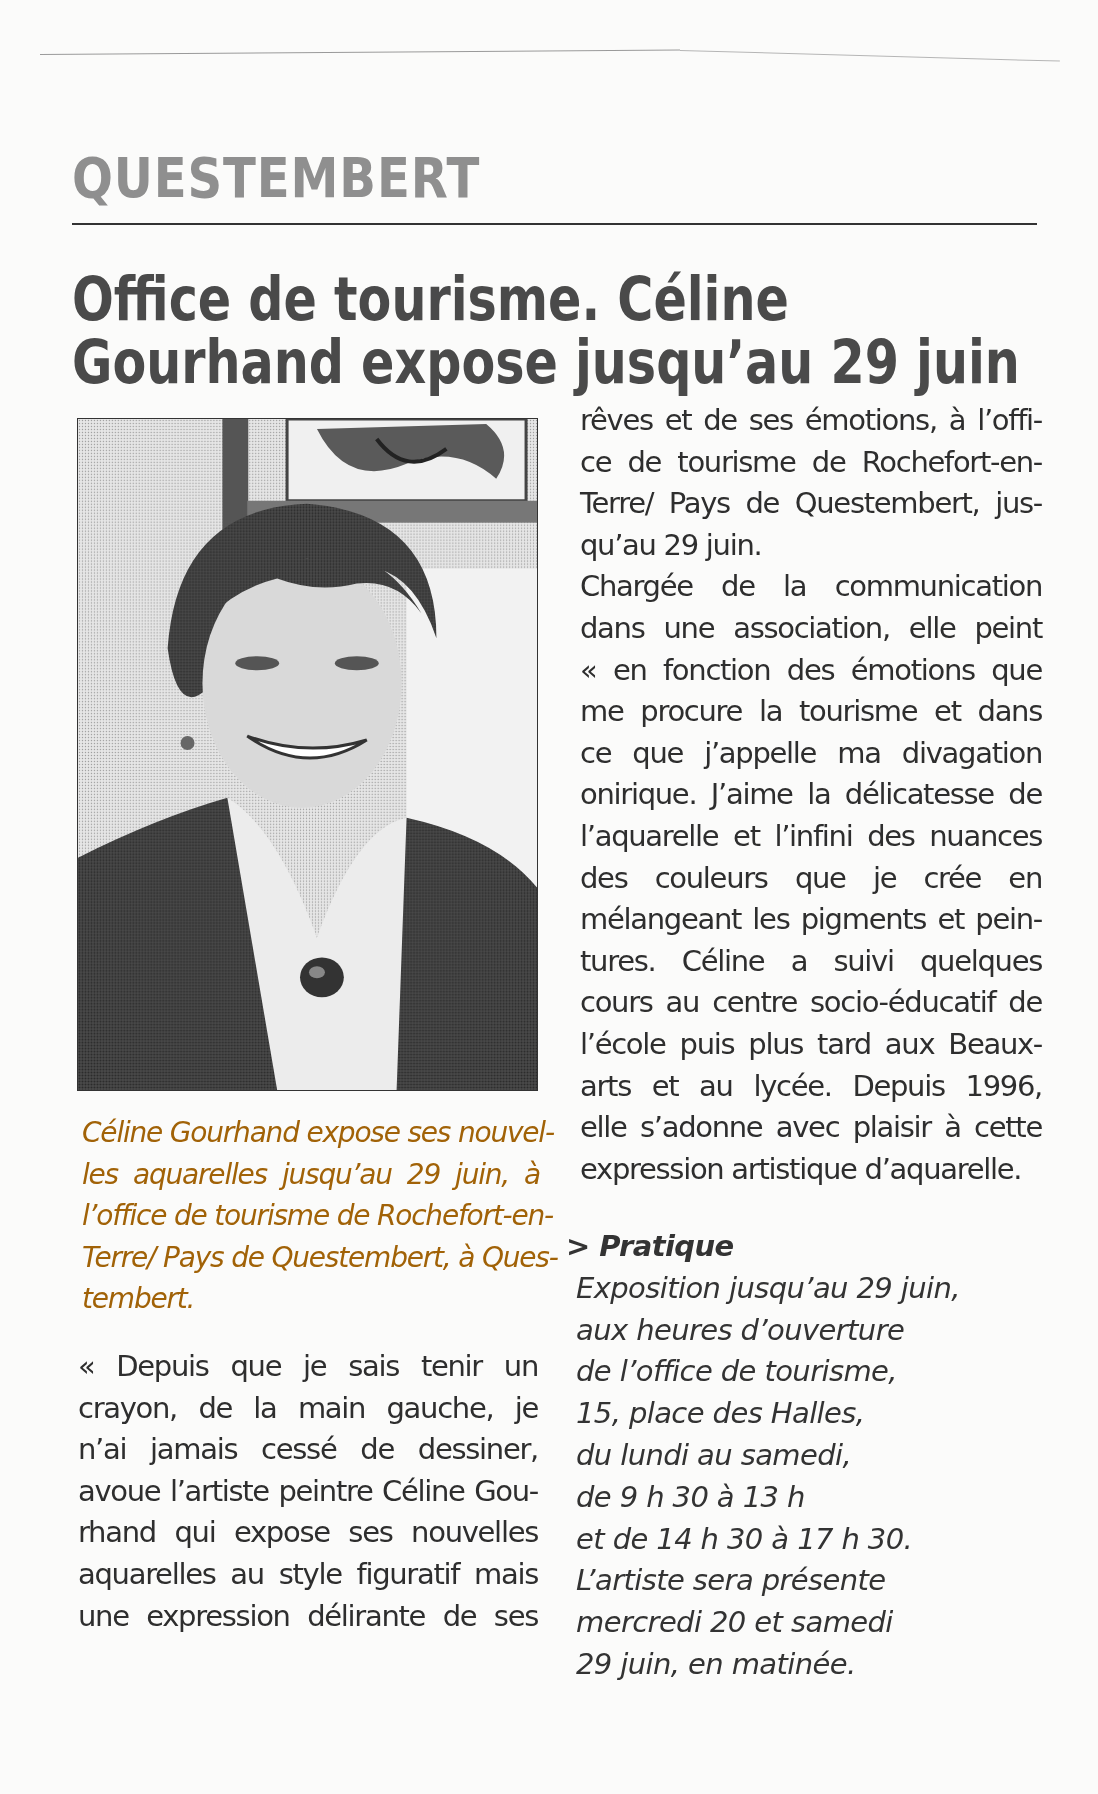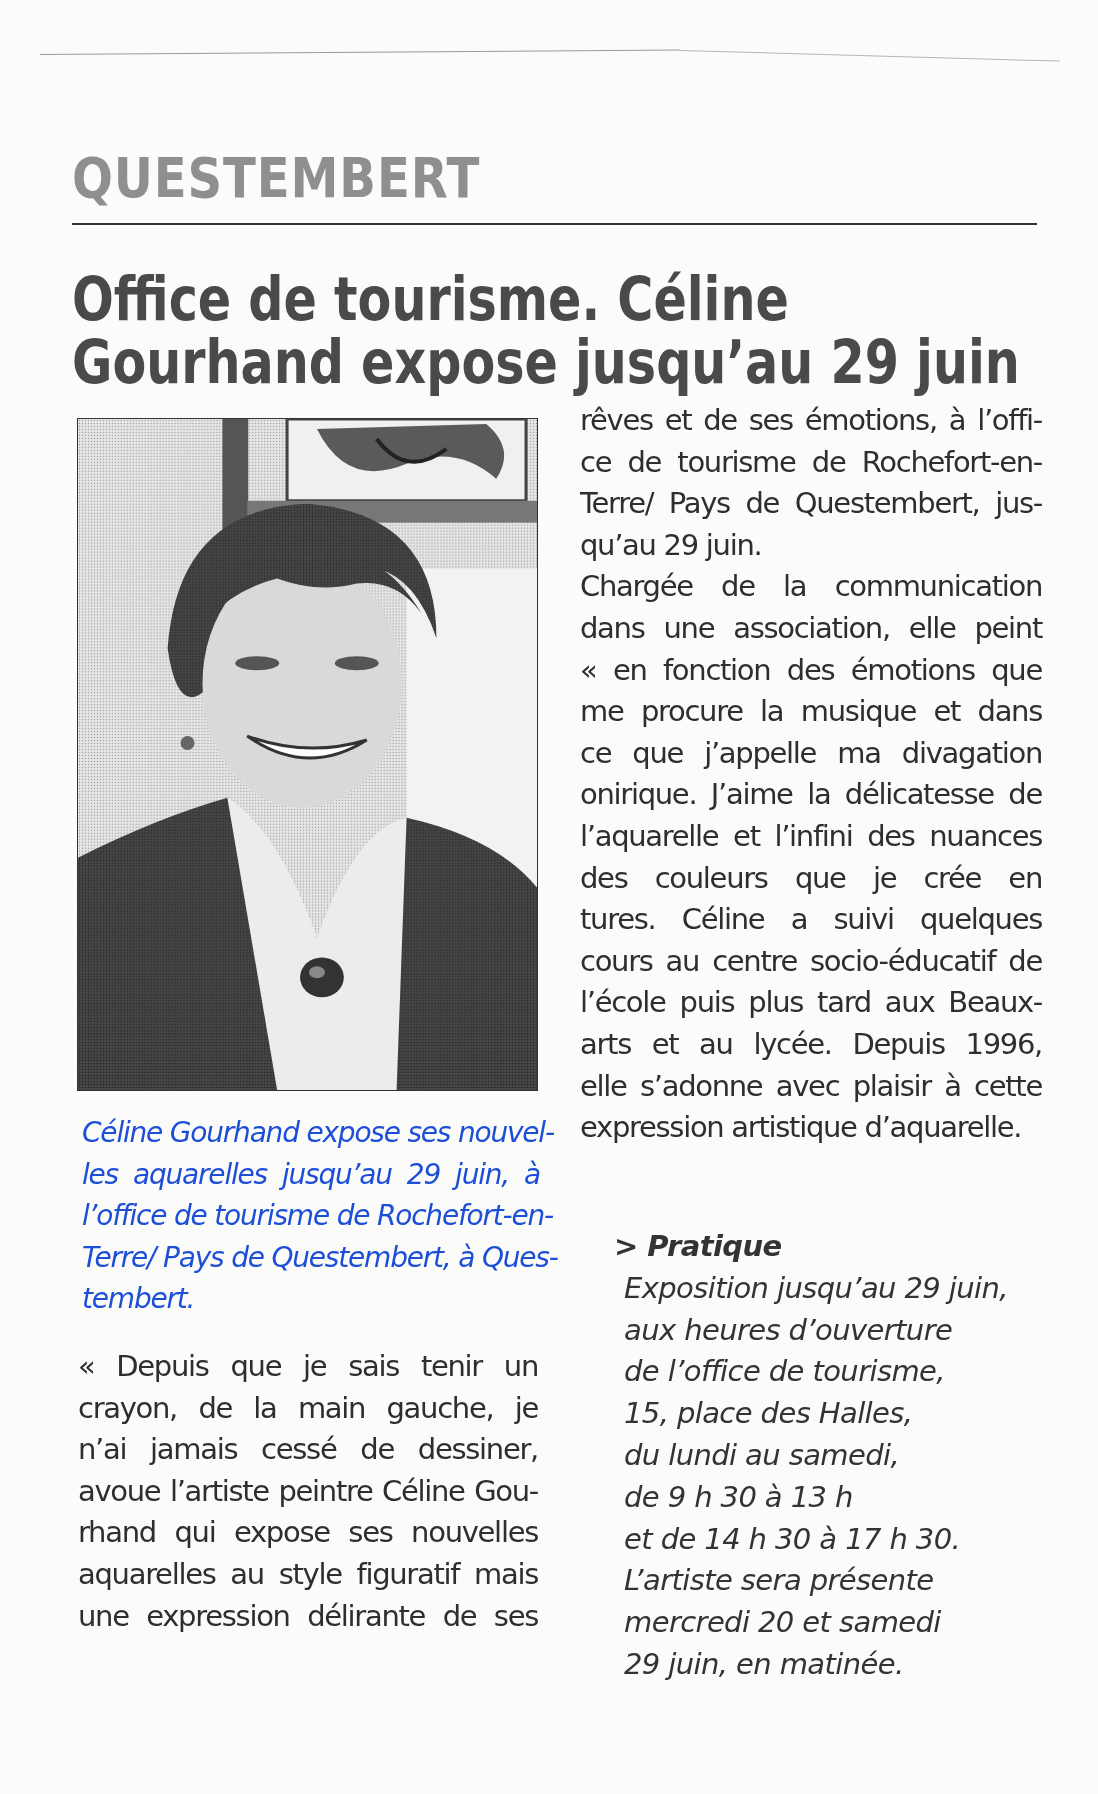--- a/index.html
+++ b/index.html
@@ -27,33 +27,33 @@
     }
     .photo {
       position: absolute; left: 77px; top: 418px; width: 461px; height: 673px;
       background: #cfcfcf; overflow: hidden; border: 1px solid #333;
       box-sizing: border-box;
     }
     .photo svg { display: block; width: 100%; height: 100%; }
     .caption {
       position: absolute; left: 82px; top: 1112px; width: 458px;
       font-family: "DejaVu Sans", sans-serif; font-style: italic;
-      font-size: 28px; line-height: 41.5px; color: #1d4ed8;
+      font-size: 28px; line-height: 41.5px; color: #a16207;
       letter-spacing: -1.2px;
     }
     .caption .line, .body-col .line, .pratique .line { display: block; white-space: nowrap; }
     .just { text-align: justify; text-align-last: justify; }
     .body-col {
       position: absolute; font-family: "DejaVu Sans", sans-serif;
       font-size: 29px; line-height: 41.6px; color: #2e2e2e; letter-spacing: -1.3px;
     }
     .body-left { left: 78px; top: 1346px; width: 460px; }
     .body-right { left: 580px; top: 400px; width: 462px; }
     .pratique {
-      position: absolute; left: 624px; top: 1226px; width: 450px;
+      position: absolute; left: 576px; top: 1226px; width: 450px;
       font-family: "DejaVu Sans", sans-serif; font-style: italic;
       font-size: 29px; line-height: 41.8px; color: #333; letter-spacing: -0.6px;
     }
     .pratique .p-title { font-weight: bold; display: block; margin-left: -10px; }
   </style>
 </head>
 <body>
 
 <div class="scan-edge" style="left:40px; top:54px; width:640px; transform: rotate(-0.4deg);"></div>
 <div class="scan-edge" style="left:680px; top:50px; width:380px; transform: rotate(1.6deg); background:#b5b5b5;"></div>
@@ -128,25 +128,26 @@
 </div>
 
 <div class="body-col body-right">
   <span class="line just">rêves et de ses émotions, à l’offi-</span>
   <span class="line just">ce de tourisme de Rochefort-en-</span>
   <span class="line just">Terre/ Pays de Questembert, jus-</span>
   <span class="line">qu’au 29 juin.</span>
   <span class="line just">Chargée de la communication</span>
   <span class="line just">dans une association, elle peint</span>
   <span class="line just">« en fonction des émotions que</span>
-  <span class="line just">me procure la musique et dans</span>
+  <span class="line just">me procure la tourisme et dans</span>
   <span class="line just">ce que j’appelle ma divagation</span>
   <span class="line just">onirique. J’aime la délicatesse de</span>
   <span class="line just">l’aquarelle et l’infini des nuances</span>
   <span class="line just">des couleurs que je crée en</span>
+  <span class="line just">mélangeant les pigments et pein-</span>
   <span class="line just">tures. Céline a suivi quelques</span>
   <span class="line just">cours au centre socio-éducatif de</span>
   <span class="line just">l’école puis plus tard aux Beaux-</span>
   <span class="line just">arts et au lycée. Depuis 1996,</span>
   <span class="line just">elle s’adonne avec plaisir à cette</span>
   <span class="line">expression artistique d’aquarelle.</span>
 </div>
 
 <div class="pratique">
   <span class="p-title">&gt; Pratique</span>

